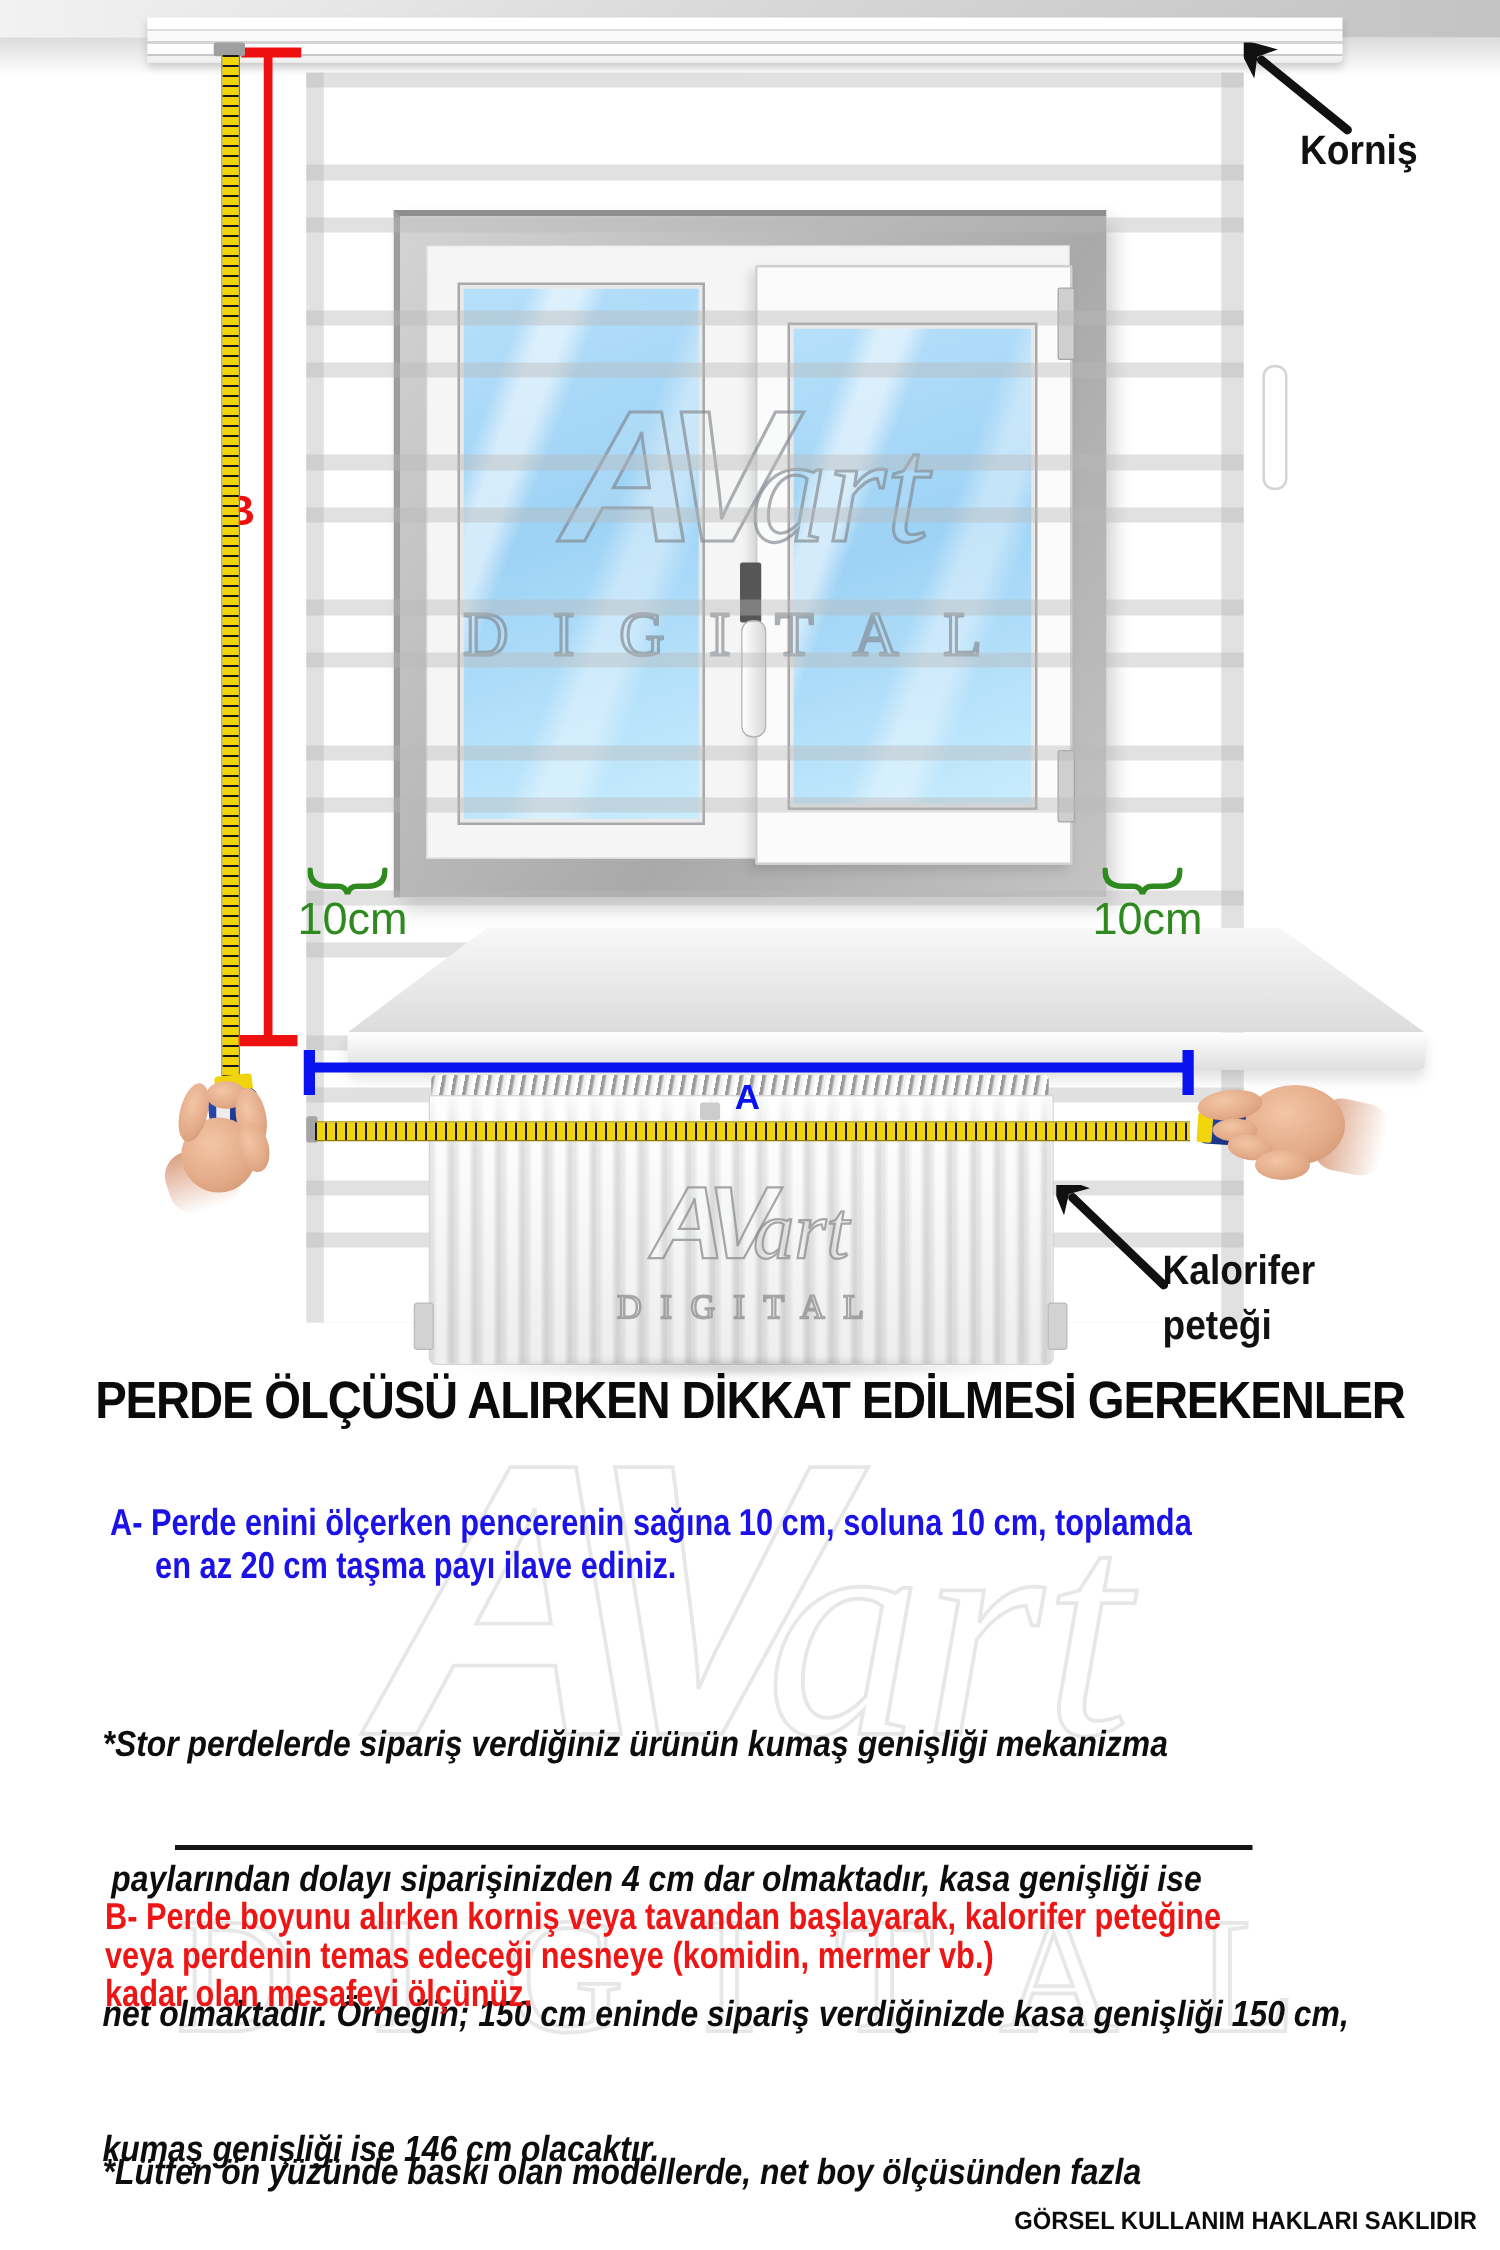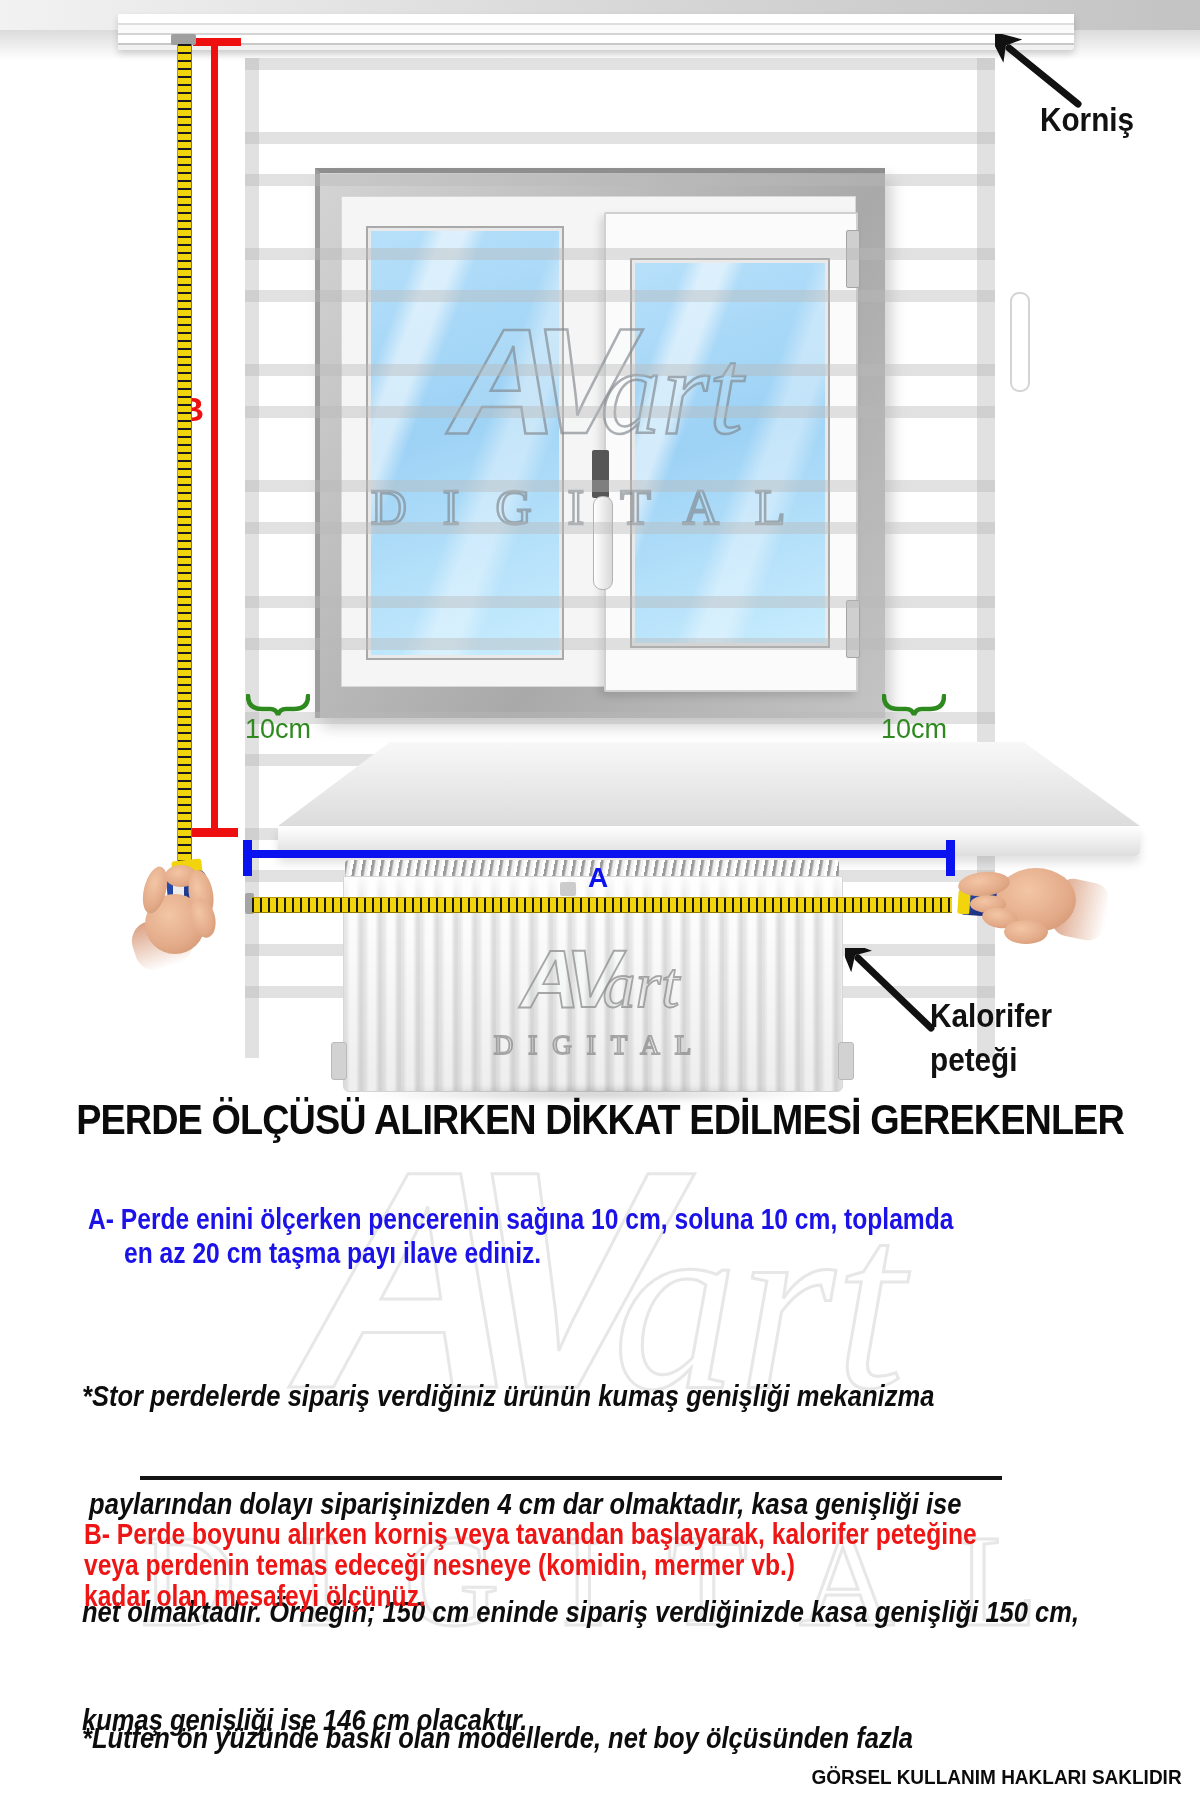--- a/index.html
+++ b/index.html
@@ -85,21 +85,21 @@
     background:repeating-linear-gradient(90deg,#1a1a1a 0 2px,#f2d40c 2px 8px);}
   .hook-h{left:245px;top:893px;width:9px;height:21px;background:#a5a5a5;border-radius:2px;}
   .case-left-blue{left:167px;top:872px;width:40px;height:34px;border-radius:6px;transform:rotate(-6deg);
     background:linear-gradient(140deg,#2d52bd,#13276c);}
   .case-left-yellow{left:172px;top:860px;width:30px;height:16px;background:#f2d40c;border-radius:3px;transform:rotate(-6deg);}
   .case-left-white{left:173px;top:876px;width:11px;height:26px;background:#ededed;border-radius:2px;}
   .case-right-blue{left:960px;top:886px;width:46px;height:30px;border-radius:5px;transform:rotate(4deg);
     background:linear-gradient(140deg,#2d52bd,#112263);}
   .case-right-yellow{left:958px;top:890px;width:12px;height:24px;background:#f2d40c;border-radius:2px;transform:rotate(4deg);}
 
-  .label-10{width:80px;text-align:center;color:#2e8a1e;font-size:27px;top:714px;}
+  .label-10{width:80px;text-align:center;color:#2e8a1e;font-size:36px;top:714px;}
   .black-label{color:#111;font-weight:700;font-size:33px;line-height:44px;
     transform:scaleX(.9);transform-origin:0 0;white-space:nowrap;}
 
   
   .page-wm{left:40px;top:1125px;width:1120px;text-align:center;color:rgba(255,255,255,0);
     -webkit-text-stroke:3px rgba(208,208,208,.5);pointer-events:none;}
   .page-wm .av{font:italic 900 310px/1 "Liberation Sans",sans-serif;letter-spacing:-30px;}
   .page-wm .art{font:italic 400 250px/1 "Liberation Serif",serif;margin-left:-30px;}
   .page-wm .digital{font:400 132px/1 "Liberation Serif",serif;letter-spacing:62px;margin-top:80px;margin-left:40px;}
 

